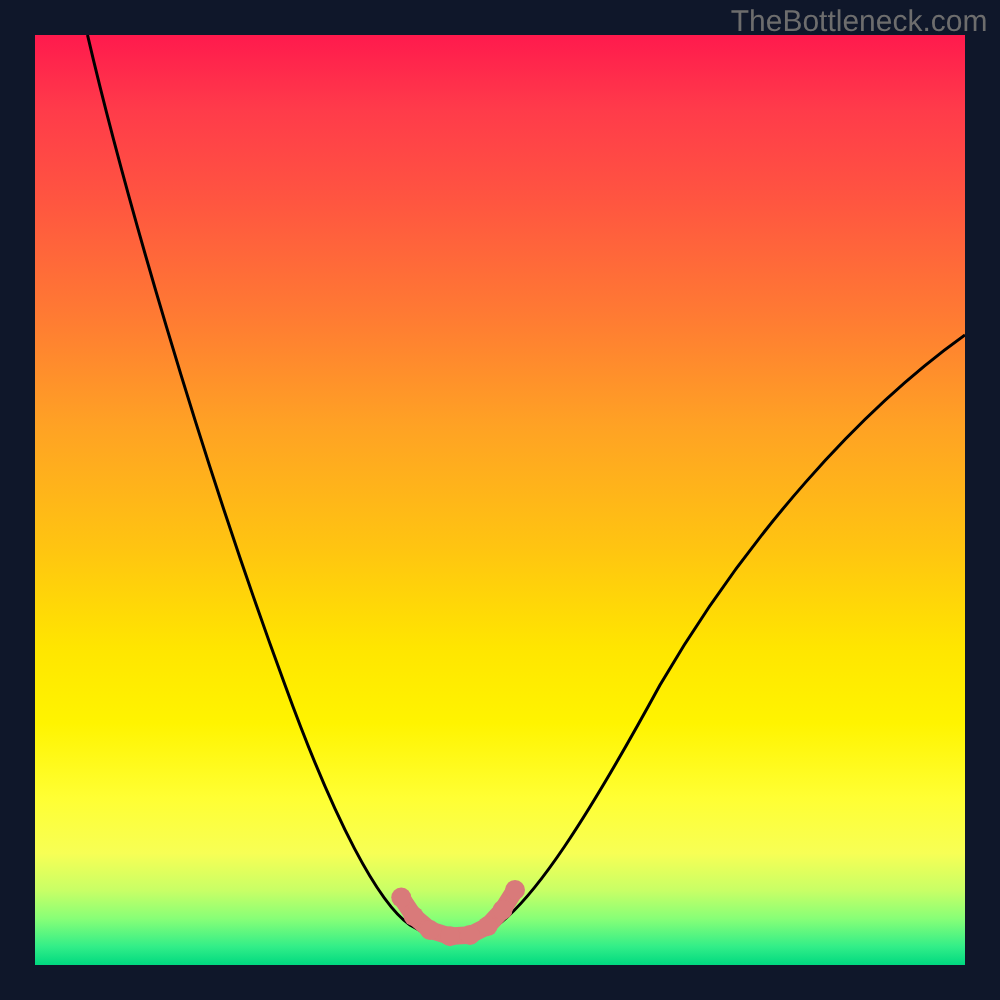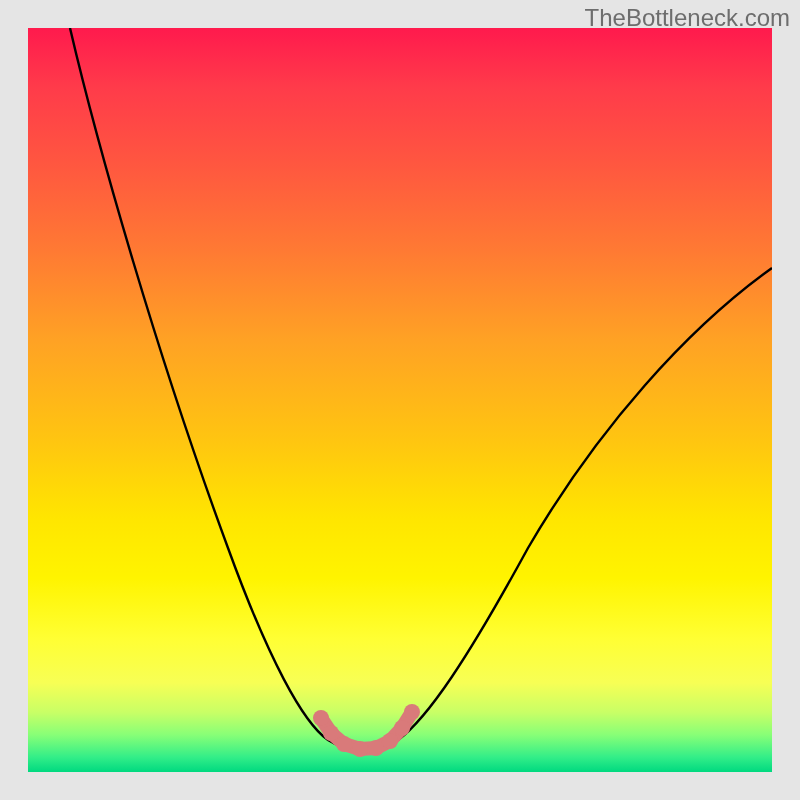--- a/index.html
+++ b/index.html
@@ -10,21 +10,21 @@
     background: #000;
     overflow: hidden;
     font-family: Arial, Helvetica, sans-serif;
   }
   .frame {
     position: absolute;
     left: 0;
     top: 0;
     width: 800px;
     height: 800px;
-    background: #e5e5e5;
+    background: #0f172a;
   }
   .plot {
     position: absolute;
     left: 28px;
     top: 28px;
     width: 744px;
     height: 744px;
     background: linear-gradient(to bottom,
       #ff1a4d 0%,
       #ff3b4a 8%,

